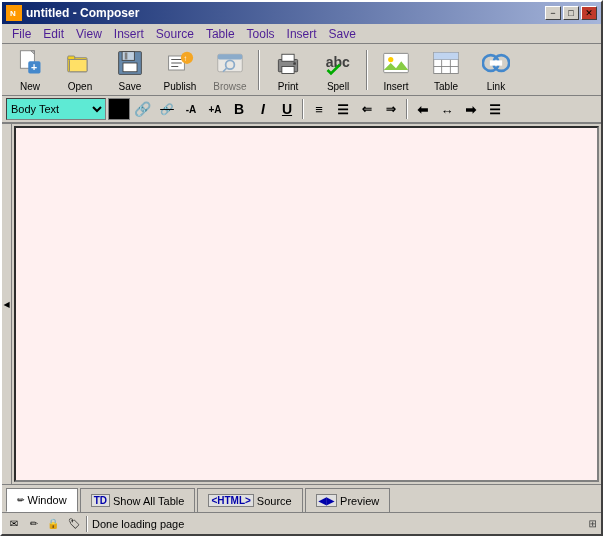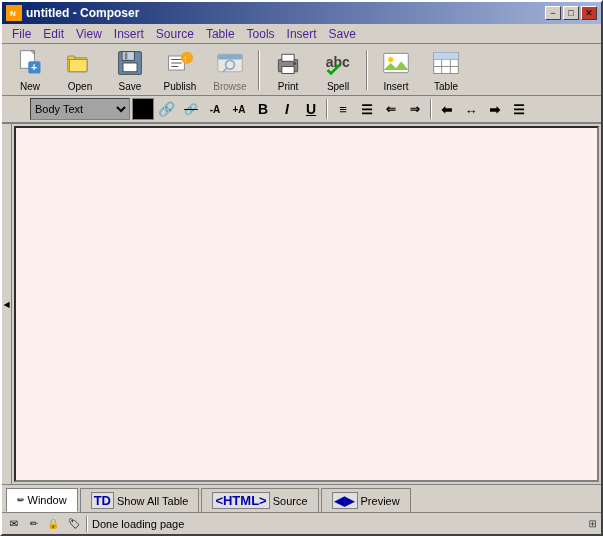--- a/index.html
+++ b/index.html
@@ -136,25 +136,24 @@
       align-items: center;
       padding: 2px 4px;
       gap: 2px;
       border-bottom: 2px solid #808080;
       flex-shrink: 0;
     }
     .format-select {
       width: 100px;
       height: 22px;
       font-size: 11px;
-      background: #a3a3a3;
+      background: #5eead4;
       border: 1px solid #808080;
       border-top-color: #404040;
       border-left-color: #404040;
-      margin-left: 24px;
     }
     .format-btn {
       width: 22px;
       height: 22px;
       display: flex;
       align-items: center;
       justify-content: center;
       cursor: pointer;
       border: 1px solid transparent;
       font-size: 12px;
@@ -201,21 +200,21 @@
       font-size: 11px;
       gap: 3px;
       margin-right: 2px;
     }
     .tab.active {
       background: white;
       border-bottom: 1px solid white;
       z-index: 1;
     }
     .tab-icon {
-      font-size: 13px;
+      font-size: 10px;
       color: #0000aa;
       font-weight: bold;
       background: #e0e0e0;
       border: 1px solid #808080;
       padding: 0 2px;
     }
 
     
     .status-bar {
       height: 22px;
@@ -409,20 +408,30 @@
           <line x1="2" y1="12" x2="30" y2="12" stroke="#808080"></line>
           <line x1="2" y1="20" x2="30" y2="20" stroke="#808080"></line>
           <line x1="11" y1="4" x2="11" y2="28" stroke="#808080"></line>
           <line x1="21" y1="4" x2="21" y2="28" stroke="#808080"></line>
           <rect x="2" y="4" width="28" height="8" fill="#c0d4f0"></rect>
         </svg>
       </div>
       <span>Table</span>
     </div>
 
+    <div class="toolbar-btn">
+      <div class="icon-area">
+        <svg class="icon-svg" viewBox="0 0 32 32">
+          <circle cx="10" cy="16" r="9" fill="none" stroke="#4488cc" stroke-width="3"></circle>
+          <circle cx="22" cy="16" r="9" fill="none" stroke="#4488cc" stroke-width="3"></circle>
+          <rect x="9" y="13" width="14" height="6" fill="white"></rect>
+        </svg>
+      </div>
+      <span>Link</span>
+    </div>
   </div>
 
   <div class="format-bar">
     <select class="format-select">
       <option>Body Text</option>
       <option>Heading 1</option>
       <option>Heading 2</option>
       <option>Normal</option>
     </select>
     <div class="color-swatch"></div>

